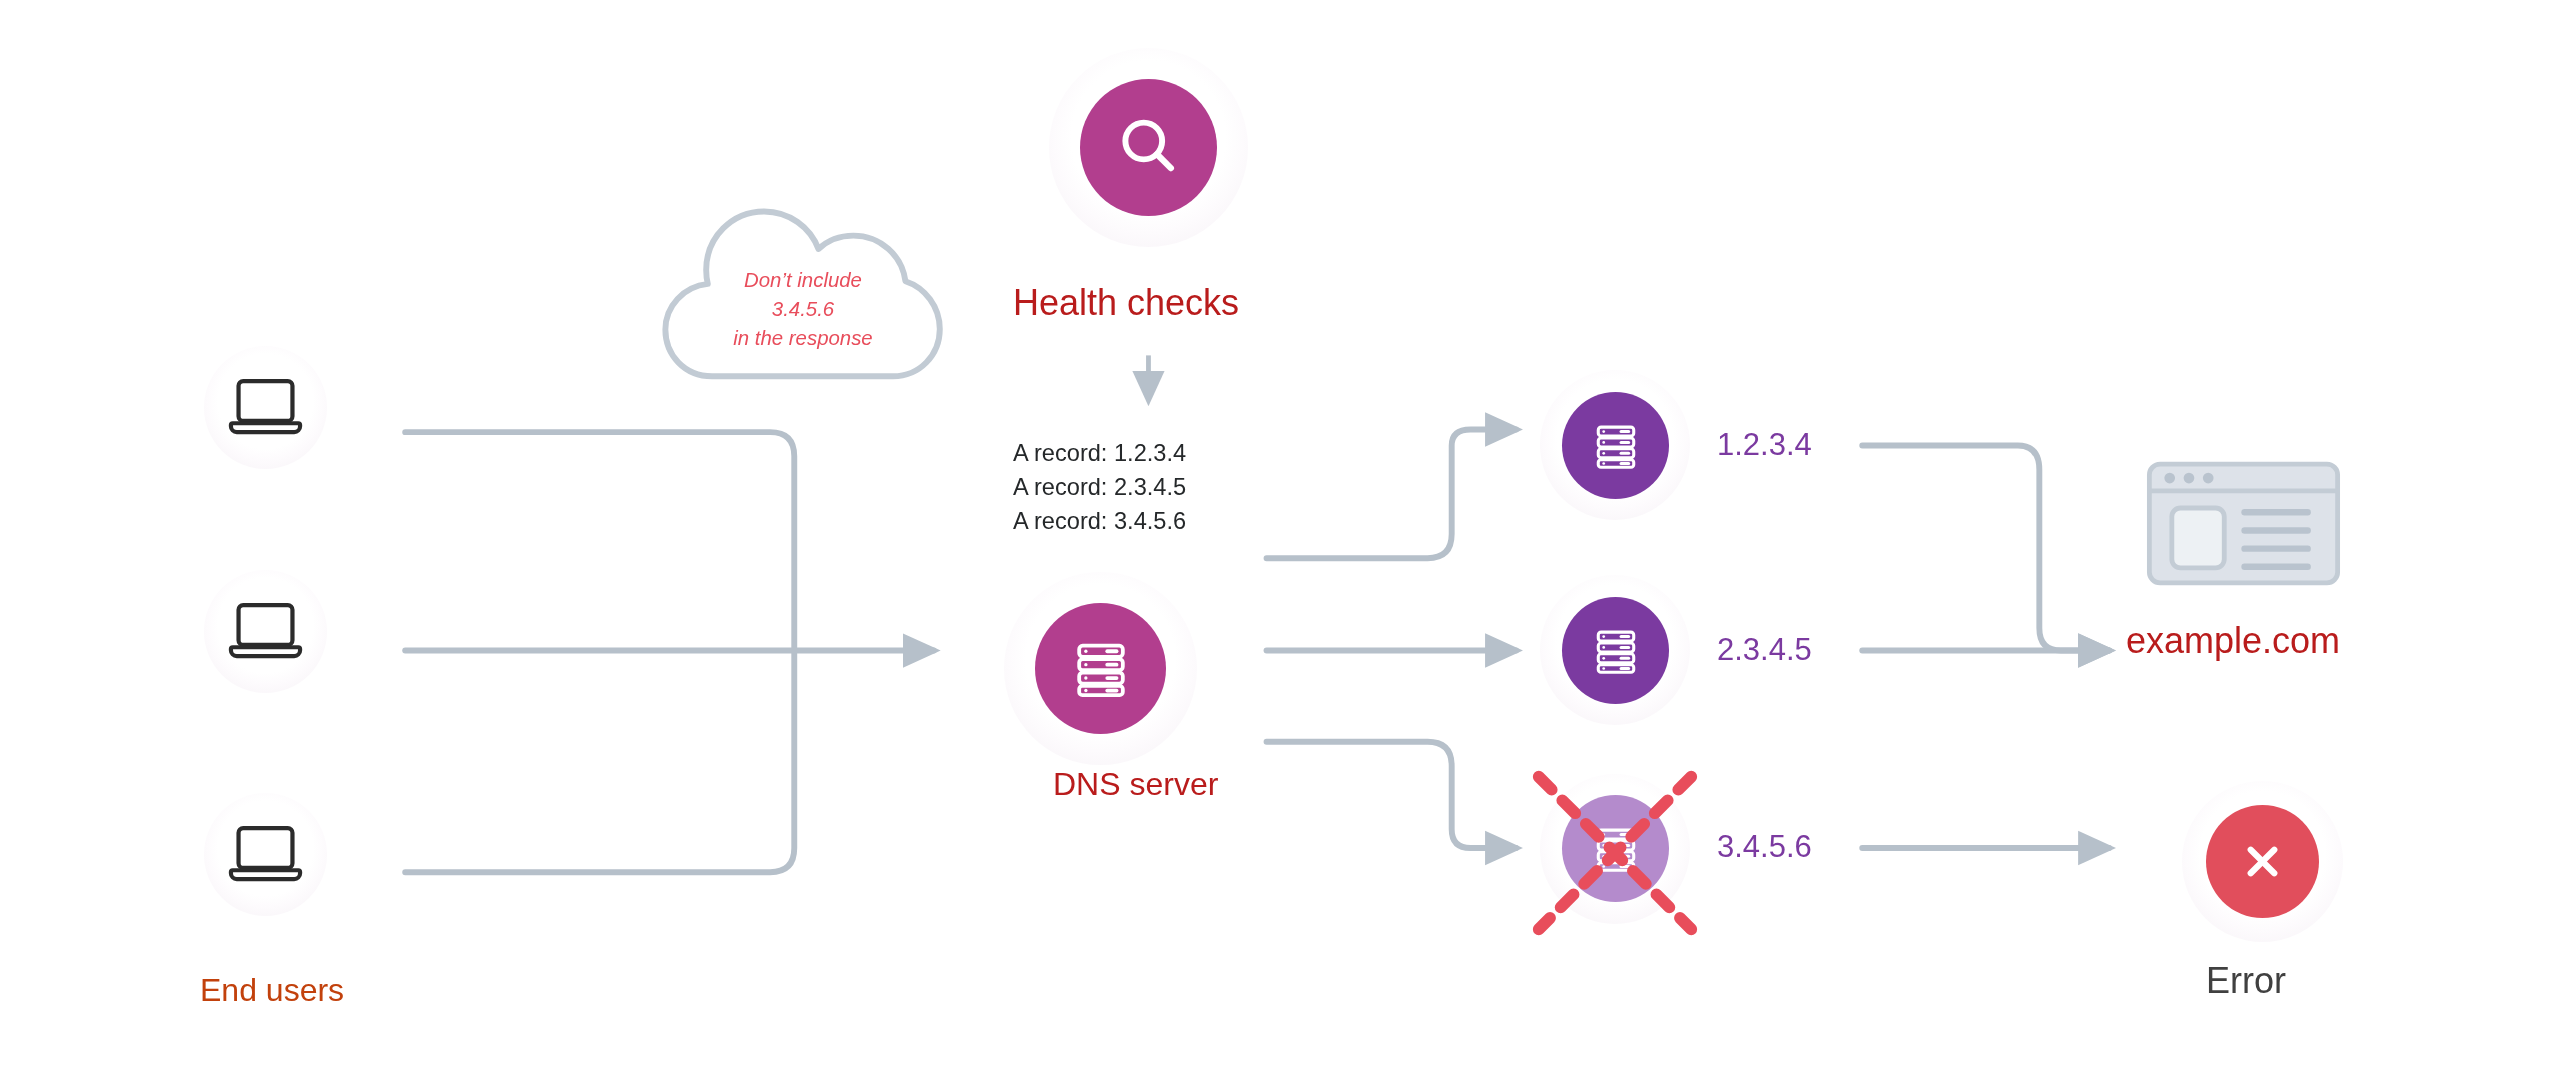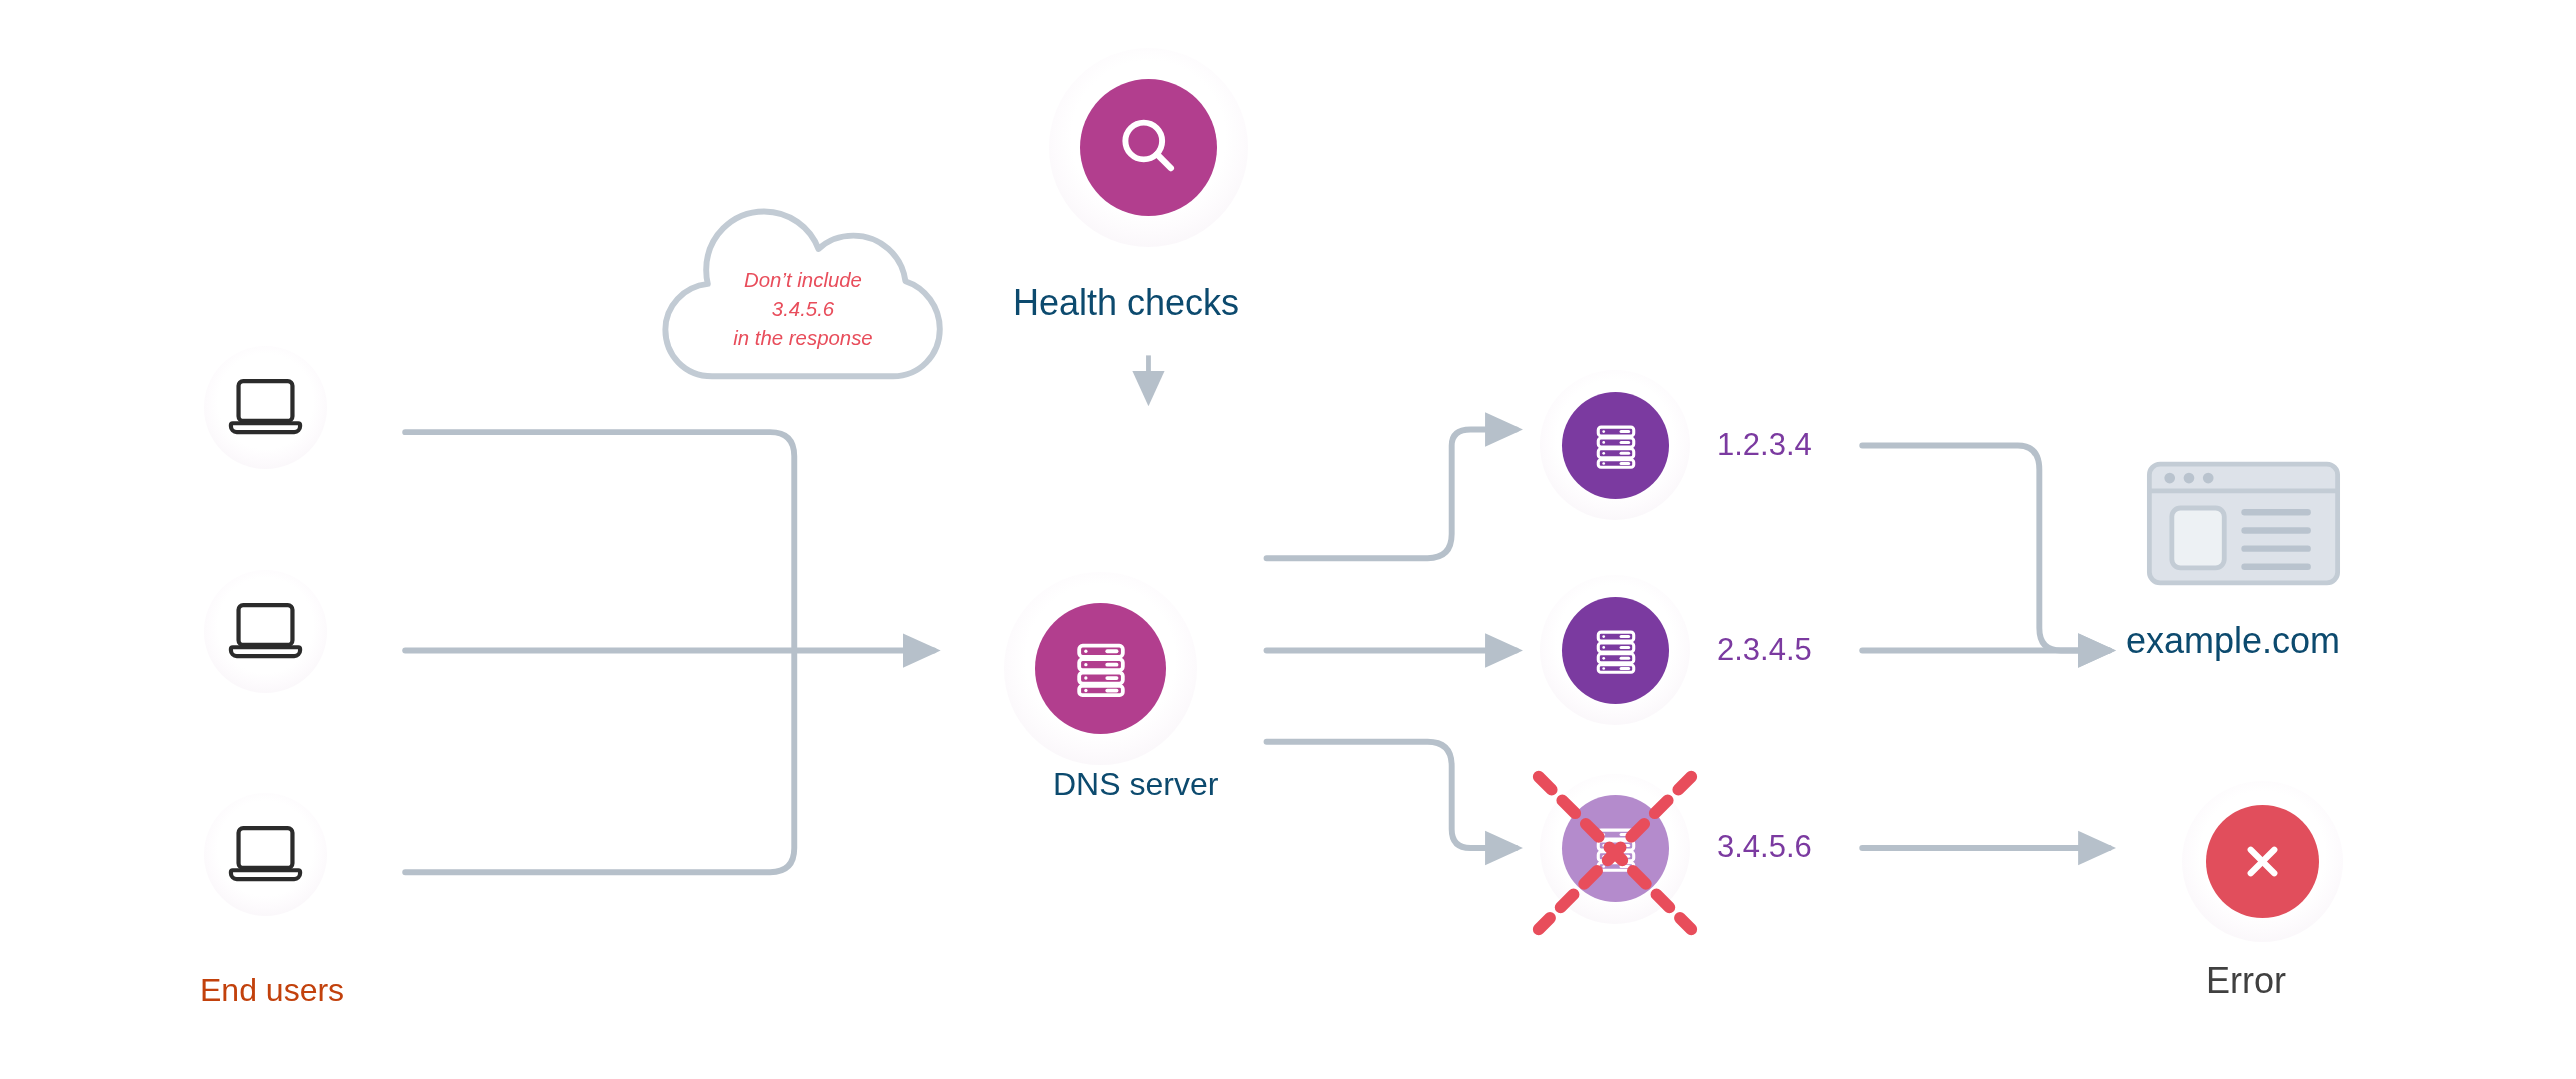--- a/index.html
+++ b/index.html
@@ -38,21 +38,21 @@
     align-items: center;
     justify-content: center;
   }
 
   
   .label {
     position: absolute;
     white-space: nowrap;
     line-height: 1.15;
   }
-  .label-magenta { color: #0c4a6e; }
+  .label-magenta { color: #b91c1c; }
   .label-purple  { color: #7B3AA0; }
   .label-red     { color: #404040; }
   .label-dark    { color: #c2410c; }
 
   .title-lg { font-size: 36px; font-weight: 400; }
   .title-md { font-size: 32px; font-weight: 400; }
   .ip-label { font-size: 31px; font-weight: 400; }
   .rec-line { font-size: 23.6px; font-weight: 400; color: #25282A; line-height: 1.45; }
   .cloud-text {
     font-size: 20.4px;
@@ -158,20 +158,25 @@
 
   <div class="halo" style="left:1049px; top:48px; width:199px; height:199px;"></div>
   <div class="disc" style="left:1080px; top:79px; width:137px; height:137px; background:#B23E8E;">
     <svg width="70" height="70" viewBox="0 0 40 40">
       <circle cx="17" cy="16" r="10.5" fill="none" stroke="#ffffff" stroke-width="3.4"></circle>
       <line x1="24.6" y1="23.6" x2="32.5" y2="31.5" stroke="#ffffff" stroke-width="3.6" stroke-linecap="round"></line>
     </svg>
   </div>
   <div class="label label-magenta title-lg" style="left:1013px; top:282px;">Health checks</div>
 
+  <div class="abs" style="left:1013px; top:436px;">
+    <div class="rec-line">A record: 1.2.3.4</div>
+    <div class="rec-line">A record: 2.3.4.5</div>
+    <div class="rec-line">A record: 3.4.5.6</div>
+  </div>
 
   <div class="halo" style="left:1004px; top:572px; width:193px; height:193px;"></div>
   <div class="disc" style="left:1035px; top:603px; width:131px; height:131px; background:#B23E8E;">
     <svg width="64" height="64" viewBox="0 0 44 44">
       <g fill="none" stroke="#ffffff" stroke-width="2.6">
         <rect x="7" y="6" width="30" height="7.6" rx="2.4"></rect>
         <rect x="7" y="15.2" width="30" height="7.6" rx="2.4"></rect>
         <rect x="7" y="24.4" width="30" height="7.6" rx="2.4"></rect>
         <rect x="7" y="33.6" width="30" height="6.4" rx="2.2"></rect>
       </g>

